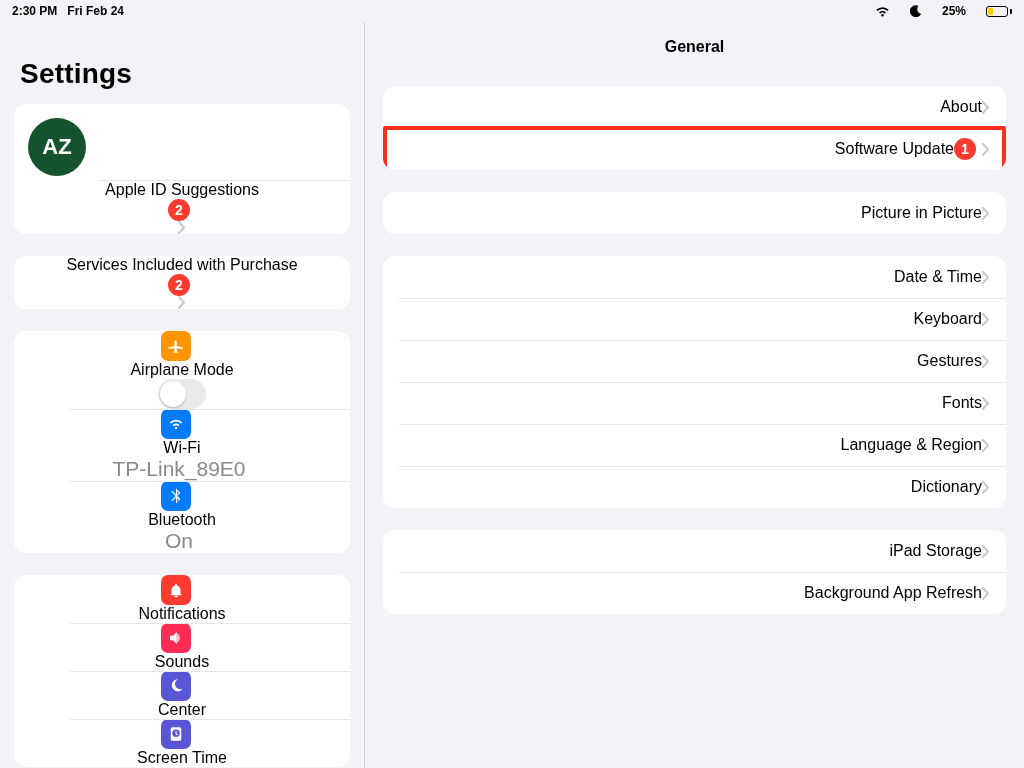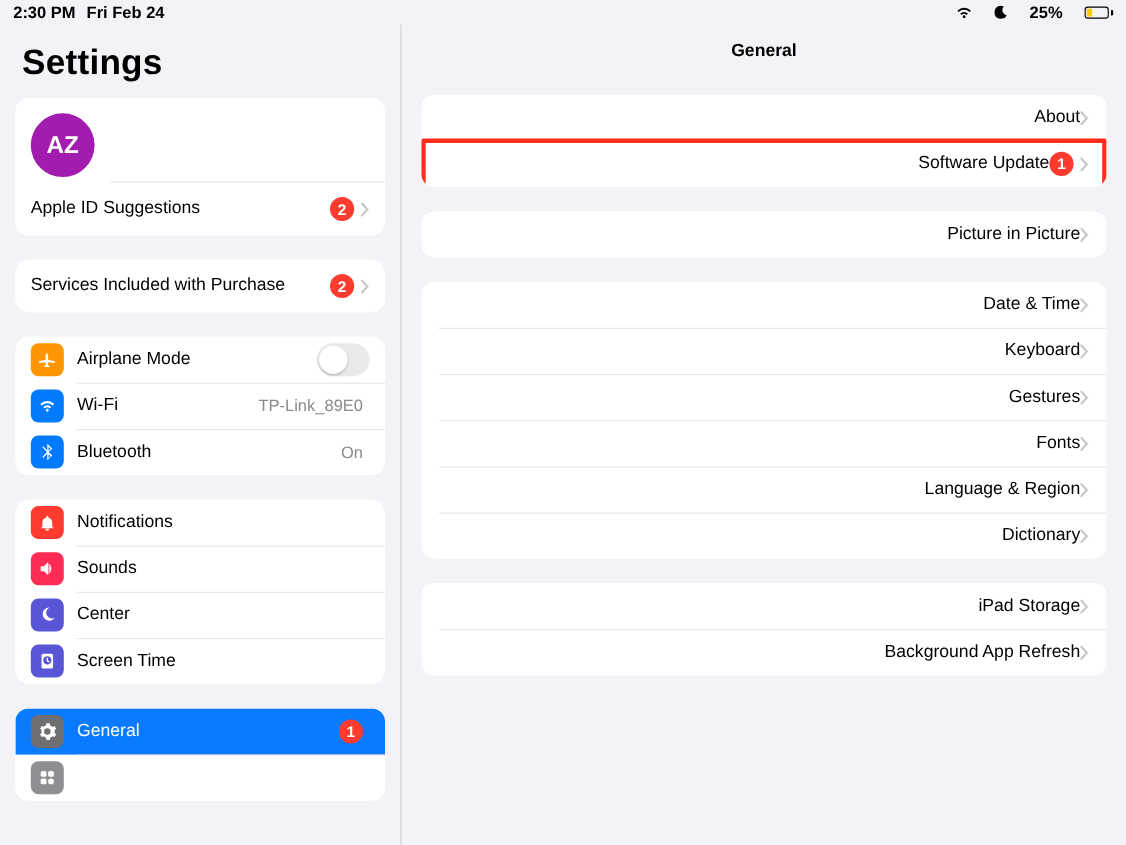--- a/index.html
+++ b/index.html
@@ -1,43 +1,43 @@
 <!DOCTYPE html>
 <html><head>
 <meta charset="utf-8">
 <style>
   * { box-sizing: border-box; margin: 0; padding: 0; }
   html, body { width: 1024px; height: 768px; overflow: hidden; font-family: -apple-system, "Helvetica Neue", Helvetica, Arial, sans-serif; background: #f2f2f7; color: #000; }
   .screen { width: 1024px; height: 768px; position: relative; display: flex; flex-direction: column; }
   
-  .statusbar { height: 22px; display: flex; align-items: center; justify-content: space-between; padding: 0 12px; font-size: 15px; font-weight: 600; }
+  .statusbar { height: 22px; display: flex; align-items: center; justify-content: space-between; padding: 0 12px; font-size: 12px; font-weight: 600; }
   .statusbar .left { display: flex; gap: 10px; align-items: center; }
   .statusbar .right { display: flex; gap: 20px; align-items: center; }
   .wifi-icon, .moon-icon { display: inline-flex; }
   .battery { display: inline-flex; align-items: center; gap: 2px; }
   .battery-body { width: 22px; height: 11px; border: 1px solid #000; border-radius: 3px; position: relative; }
   .battery-fill { position: absolute; left: 1px; top: 1px; bottom: 1px; width: 25%; background: #ffcc00; border-radius: 1px; }
   .battery-cap { width: 2px; height: 5px; background: #000; border-radius: 0 1px 1px 0; }
   
   .content { flex: 1; display: flex; min-height: 0; }
   .sidebar { width: 365px; border-right: 1px solid #d0d0d4; padding: 0 14px 0 14px; overflow: hidden; position: relative; }
   .main { flex: 1; display: flex; flex-direction: column; overflow: hidden; }
   
-  .sidebar h1 { font-size: 32px; font-weight: 700; margin: 16px 0 14px 6px; letter-spacing: 0.2px; }
+  .sidebar h1 { font-size: 28px; font-weight: 700; margin: 36px 0 14px 6px; letter-spacing: 0.2px; }
   .card { background: #fff; border-radius: 12px; margin-bottom: 22px; overflow: hidden; }
-  .row { display: flex; align-items: center; min-height: 42px; padding: 0 14px; position: relative; }
+  .row { display: flex; align-items: center; min-height: 42px; padding: 0 14px; position: relative; flex-direction: column; }
   .row + .row::before { content: ""; position: absolute; left: 56px; right: 0; top: 0; height: 1px; background: #e5e5ea; }
   .row.noicon + .row::before, .row.noicon::before { left: 14px; }
   .row .label { font-size: 16px; flex: 1; }
-  .row .value { font-size: 15px; color: #8a8a8e; margin-right: 6px; }
+  .row .value { font-size: 21px; color: #8a8a8e; margin-right: 6px; }
   .row .chev { color: #c7c7cc; }
   .badge { display: inline-flex; min-width: 22px; height: 22px; border-radius: 11px; background: #ff3b30; color: #fff; font-size: 14px; font-weight: 600; align-items: center; justify-content: center; padding: 0 6px; margin-right: 6px; }
   .appicon { width: 30px; height: 30px; border-radius: 7px; margin-right: 12px; display: inline-flex; align-items: center; justify-content: center; flex-shrink: 0; }
   .appicon svg { width: 18px; height: 18px; }
-  .avatar { width: 58px; height: 58px; border-radius: 50%; background: #a21caf; color: #fff; font-size: 22px; font-weight: 600; display: flex; align-items: center; justify-content: center; margin-right: 14px; }
+  .avatar { width: 58px; height: 58px; border-radius: 50%; background: #14532d; color: #fff; font-size: 22px; font-weight: 600; display: flex; align-items: center; justify-content: center; margin-right: 14px; }
   .profile-top { padding: 14px 14px 4px 14px; display: flex; align-items: center; }
   .profile-divider { height: 1px; background: #e5e5ea; margin-left: 86px; }
   
   .toggle { width: 48px; height: 30px; border-radius: 15px; background: #e9e9eb; position: relative; }
   .toggle .knob { position: absolute; width: 26px; height: 26px; border-radius: 50%; background: #fff; top: 2px; left: 2px; box-shadow: 0 1px 2px rgba(0,0,0,0.25); }
   
   .row.selected { background: #0a7aff; }
   .row.selected .label { color: #fff; }
   .row.selected .appicon { background: #6f6f73 !important; }
   

